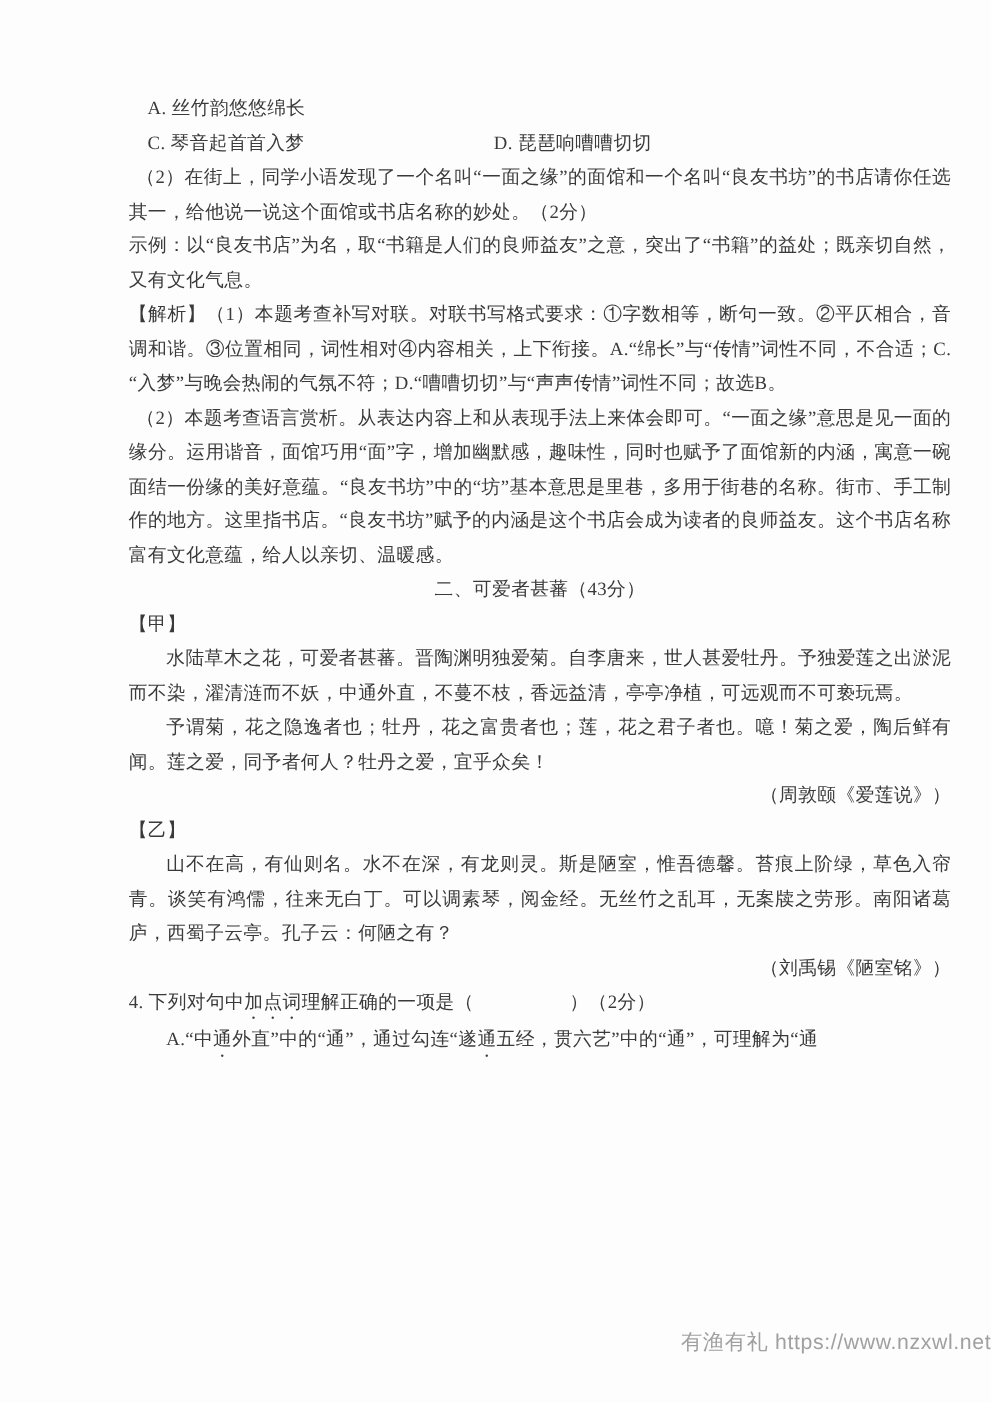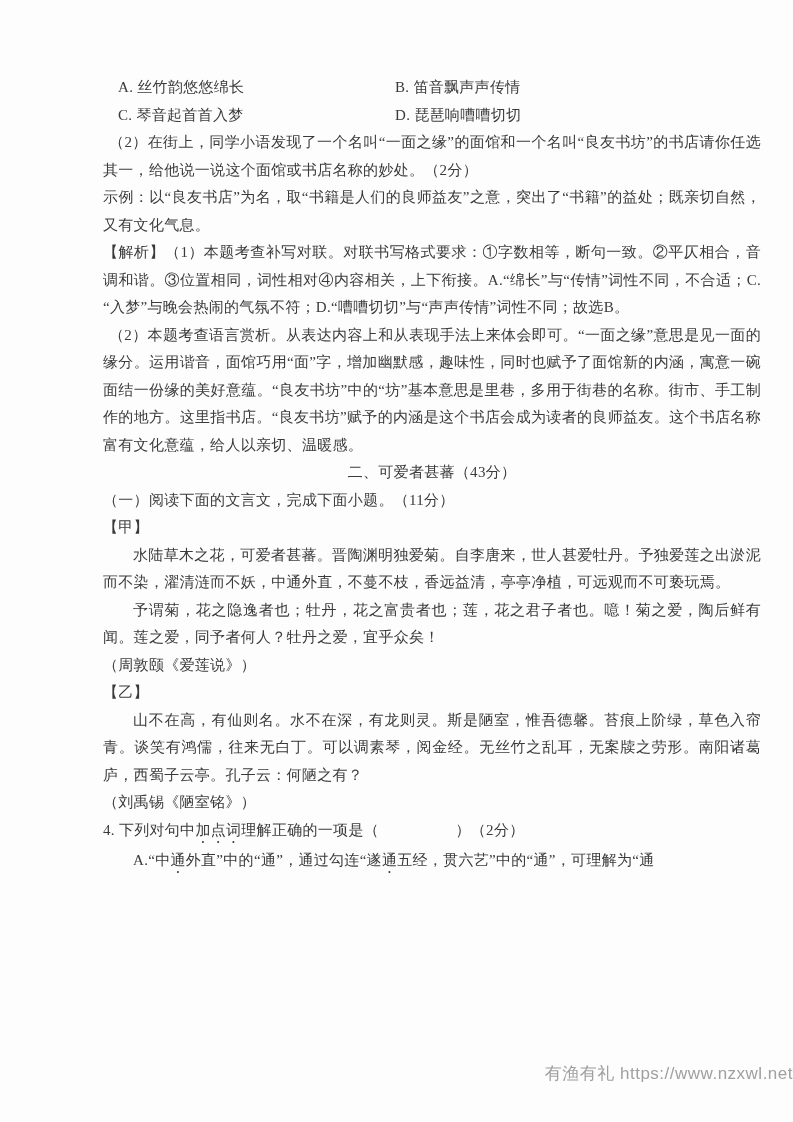--- a/index.html
+++ b/index.html
@@ -27,21 +27,21 @@
   .options-grid {
     display: grid;
     grid-template-columns: 277px 1fr;
     padding-left: 15px;
     line-height: 35px;
     font-size: 15px;
   }
   .indent2 { text-indent: 2em; }
   .indent-half { text-indent: 0.4em; }
   .center { text-align: center; }
-  .right { text-align: left; }
+  .right { text-align: right; }
   .emdot {
     -webkit-text-emphasis: filled dot #3a3a3a;
     -webkit-text-emphasis-position: under left;
     text-emphasis: filled dot #3a3a3a;
     text-emphasis-position: under left;
   }
   .footer {
     position: absolute;
     left: 0; right: 0;
     top: 1062px;
@@ -53,36 +53,34 @@
   }
   .footer a { color: inherit; text-decoration: none; }
 </style>
 </head>
 <body>
 
 <div class="page">
 
   <div class="options-grid">
     <span class="line">A. 丝竹韵悠悠绵长</span>
-    <span class="line">B. 笛音飘声声传情</span>
   </div>
   <div class="options-grid">
     <span class="line">C. 琴音起首首入梦</span>
     <span class="line">D. 琵琶响嘈嘈切切</span>
   </div>
 
   <p class="indent-half">（2）在街上，同学小语发现了一个名叫“一面之缘”的面馆和一个名叫“良友书坊”的书店请你任选其一，给他说一说这个面馆或书店名称的妙处。（2分）</p>
 
   <p>示例：以“良友书店”为名，取“书籍是人们的良师益友”之意，突出了“书籍”的益处；既亲切自然，又有文化气息。</p>
 
   <p>【解析】（1）本题考查补写对联。对联书写格式要求：①字数相等，断句一致。②平仄相合，音调和谐。③位置相同，词性相对④内容相关，上下衔接。A.“绵长”与“传情”词性不同，不合适；C.“入梦”与晚会热闹的气氛不符；D.“嘈嘈切切”与“声声传情”词性不同；故选B。</p>
   <p class="indent-half">（2）本题考查语言赏析。从表达内容上和从表现手法上来体会即可。“一面之缘”意思是见一面的缘分。运用谐音，面馆巧用“面”字，增加幽默感，趣味性，同时也赋予了面馆新的内涵，寓意一碗面结一份缘的美好意蕴。“良友书坊”中的“坊”基本意思是里巷，多用于街巷的名称。街市、手工制作的地方。这里指书店。“良友书坊”赋予的内涵是这个书店会成为读者的良师益友。这个书店名称富有文化意蕴，给人以亲切、温暖感。</p>
 
   <p class="center">二、可爱者甚蕃（43分）</p>
-  <p>（一）阅读下面的文言文，完成下面小题。（11分）</p>
 
   <p>【甲】</p>
   <p class="indent2">水陆草木之花，可爱者甚蕃。晋陶渊明独爱菊。自李唐来，世人甚爱牡丹。予独爱莲之出淤泥而不染，濯清涟而不妖，中通外直，不蔓不枝，香远益清，亭亭净植，可远观而不可亵玩焉。</p>
   <p class="indent2">予谓菊，花之隐逸者也；牡丹，花之富贵者也；莲，花之君子者也。噫！菊之爱，陶后鲜有闻。莲之爱，同予者何人？牡丹之爱，宜乎众矣！</p>
   <p class="right">（周敦颐《爱莲说》）</p>
 
   <p>【乙】</p>
   <p class="indent2">山不在高，有仙则名。水不在深，有龙则灵。斯是陋室，惟吾德馨。苔痕上阶绿，草色入帘青。谈笑有鸿儒，往来无白丁。可以调素琴，阅金经。无丝竹之乱耳，无案牍之劳形。南阳诸葛庐，西蜀子云亭。孔子云：何陋之有？</p>
   <p class="right">（刘禹锡《陋室铭》）</p>
 

